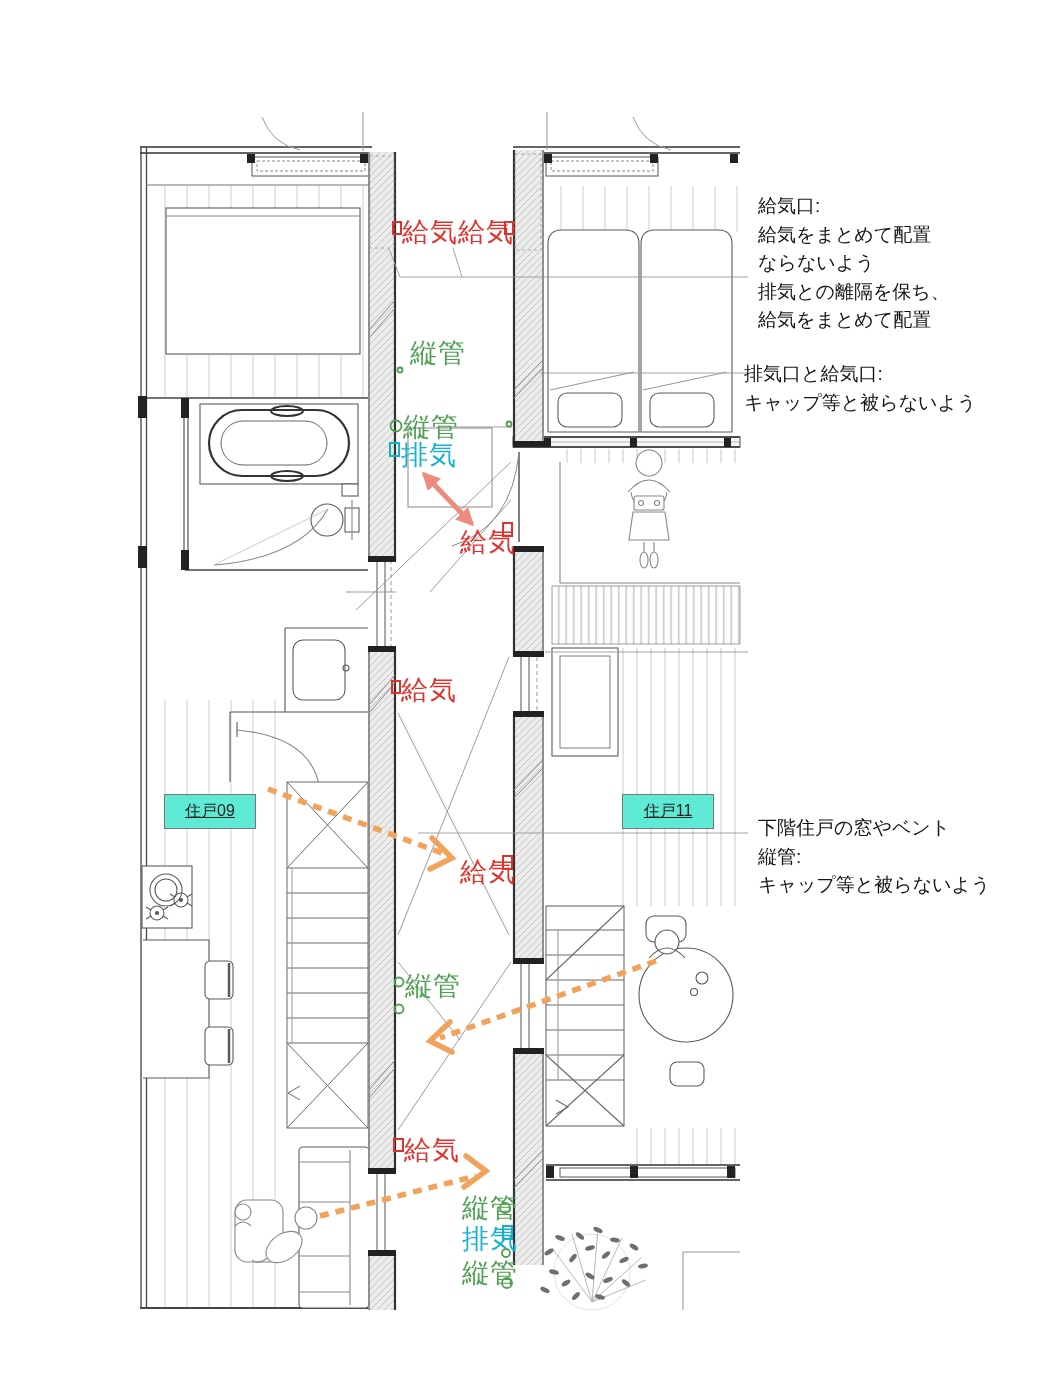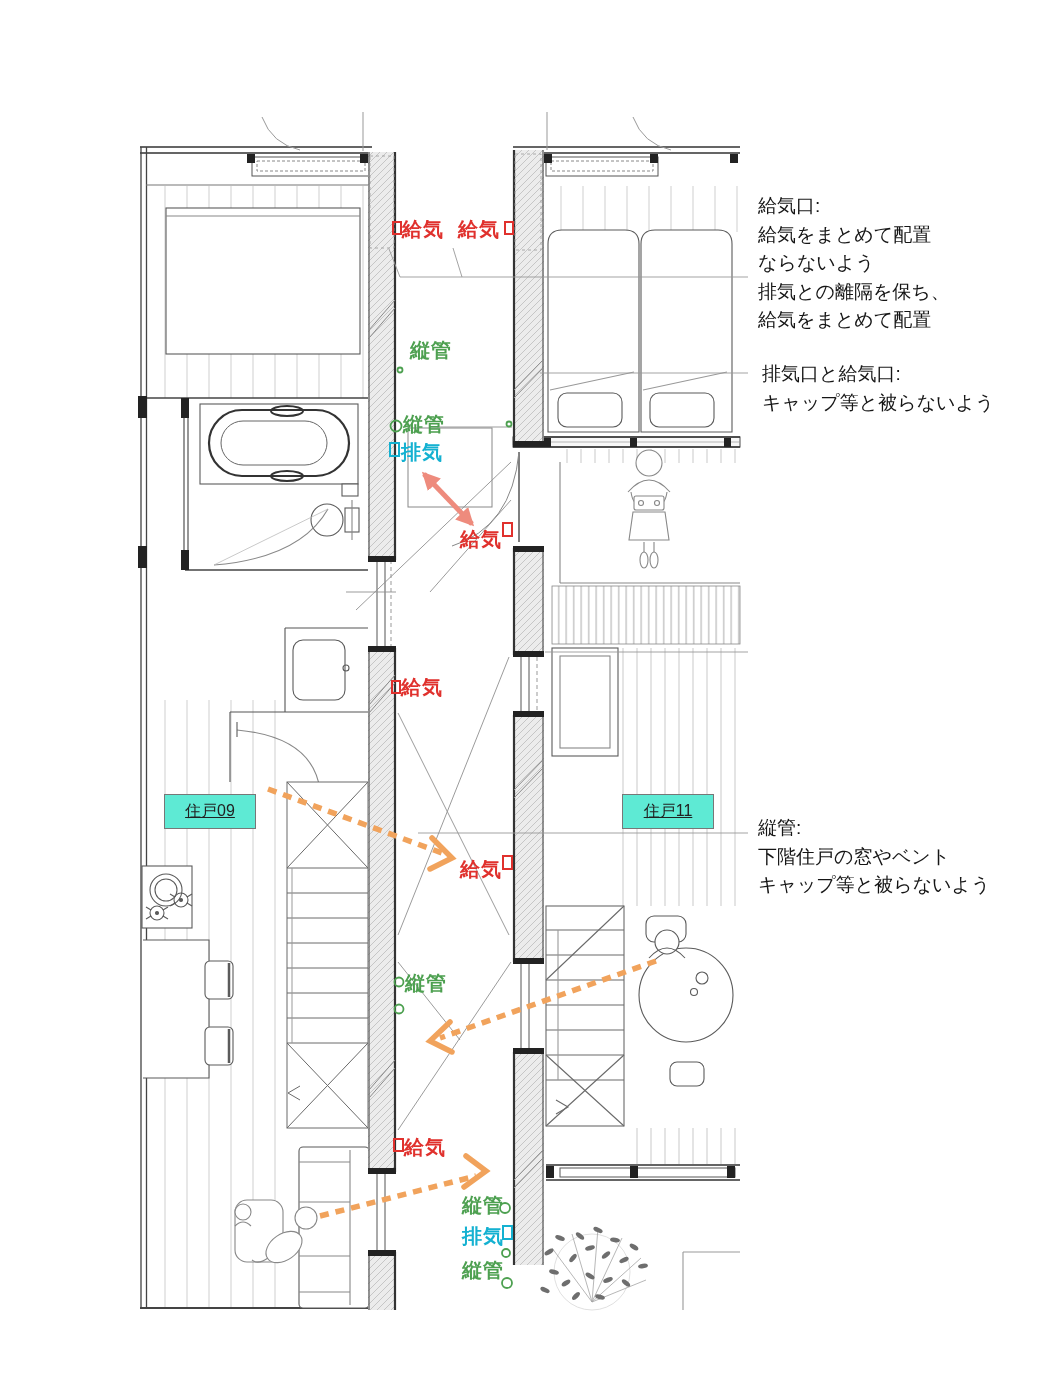--- a/index.html
+++ b/index.html
@@ -1,19 +1,19 @@
 <!DOCTYPE html>
 <html style="--c-supply: #e0312d; --c-exhaust: #14b1d1; --c-riser: #4da050; --c-orange: #f1a35c; --c-salmon: #ee8b7d;"><head>
 <meta charset="utf-8">
 <style>
   html,body{margin:0;padding:0;background:#fff;}
   .stage{position:relative;width:1050px;height:1400px;background:#fff;overflow:hidden;
          font-family:"Liberation Sans",sans-serif;}
   svg.plan{position:absolute;left:0;top:0;}
-  .plan-label{position:absolute;font-size:20px;font-weight:700;line-height:1;
+  .plan-label{position:absolute;font-size:27px;font-weight:400;line-height:1;
               white-space:nowrap;letter-spacing:1px;}
   .red{color:var(--c-supply);}
   .green{color:var(--c-riser);}
   .cyan{color:var(--c-exhaust);}
   .unit-box{position:absolute;width:90px;height:33px;background:#5eead4;border:1.5px solid #777;
             display:flex;align-items:center;justify-content:center;font-size:16px;color:#222;text-decoration:underline;}
   .note{position:absolute;font-size:19px;line-height:28.5px;color:#151515;white-space:nowrap;margin-left:8px;}
 </style>
 </head>
 <body>
@@ -378,25 +378,25 @@
 <div class="unit-box" style="left:622px;top:794px">住戸11</div>
 
 <div class="note" style="left:750px;top:192px">
   <div>給気口:</div>
   <div>給気をまとめて配置</div>
   <div>ならないよう</div>
   <div>排気との離隔を保ち、</div>
   <div>給気をまとめて配置</div>
 </div>
 
-<div class="note" style="left:754px;top:360px">
+<div class="note" style="left:736px;top:360px">
   <div>排気口と給気口:</div>
   <div>キャップ等と被らないよう</div>
 </div>
 
 
 <div class="note" style="left:750px;top:814px">
+  <div>下階住戸の窓やベント</div>
   <div>縦管:</div>
-  <div>下階住戸の窓やベント</div>
   <div>キャップ等と被らないよう</div>
 </div>
 
 </div>
 
 </body></html>

